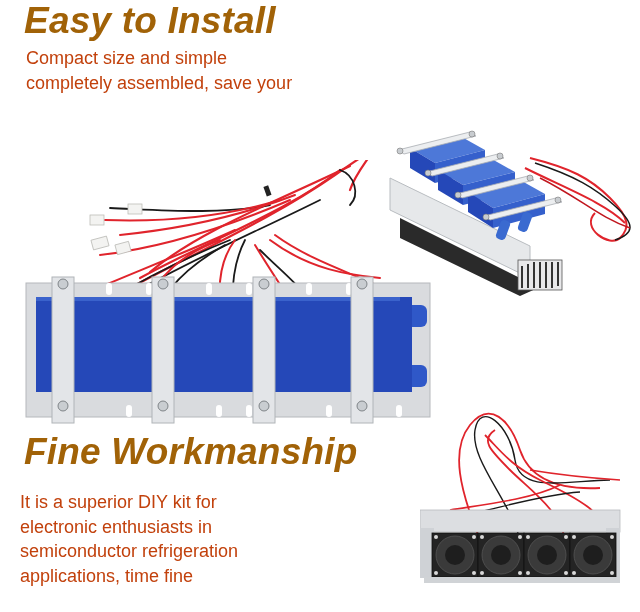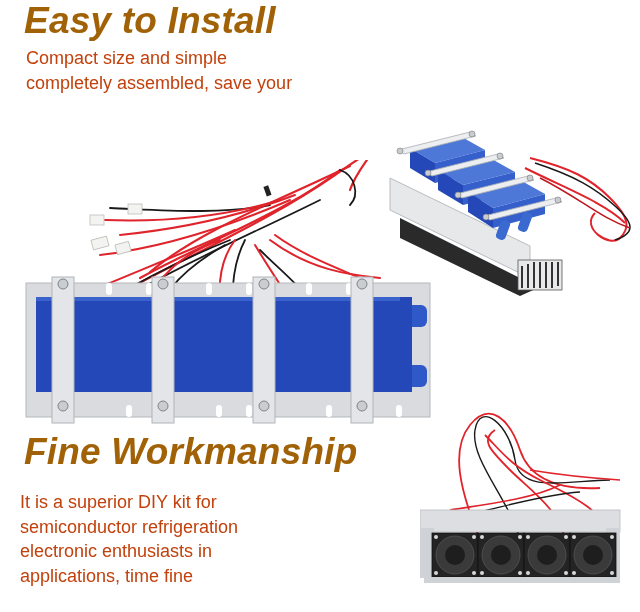--- a/index.html
+++ b/index.html
@@ -161,22 +161,22 @@
         <circle cx="244" cy="246" r="5"></circle>
       <circle cx="342" cy="124" r="5"></circle>
         <circle cx="342" cy="246" r="5"></circle>
     </g>
   </svg>
 </div>
 
 <h1 class="heading" id="h2">Fine Workmanship</h1>
 <p class="body-text" id="p2">
   <span>It is a superior DIY kit for</span>
+  <span>electronic enthusiasts in</span>
   <span>semiconductor refrigeration</span>
-  <span>electronic enthusiasts in</span>
   <span>applications, time fine</span>
 </p>
 
 <div class="photo" id="photo-fans">
   <svg width="220" height="180" viewBox="0 0 220 180">
 
     <g fill="none">
       <path d="M60 130 C 40 80, 30 40, 50 15 S 90 10, 100 40 S 140 80, 180 78" stroke="#e0242c" stroke-width="1.8"></path>
       <path d="M100 130 C 90 90, 50 50, 55 20 S 90 15, 95 50 S 150 70, 190 70" stroke="#1a1a1a" stroke-width="1.4"></path>
       <path d="M145 130 C 140 100, 110 80, 90 60 S 60 30, 75 20" stroke="#e0242c" stroke-width="1.8"></path>

